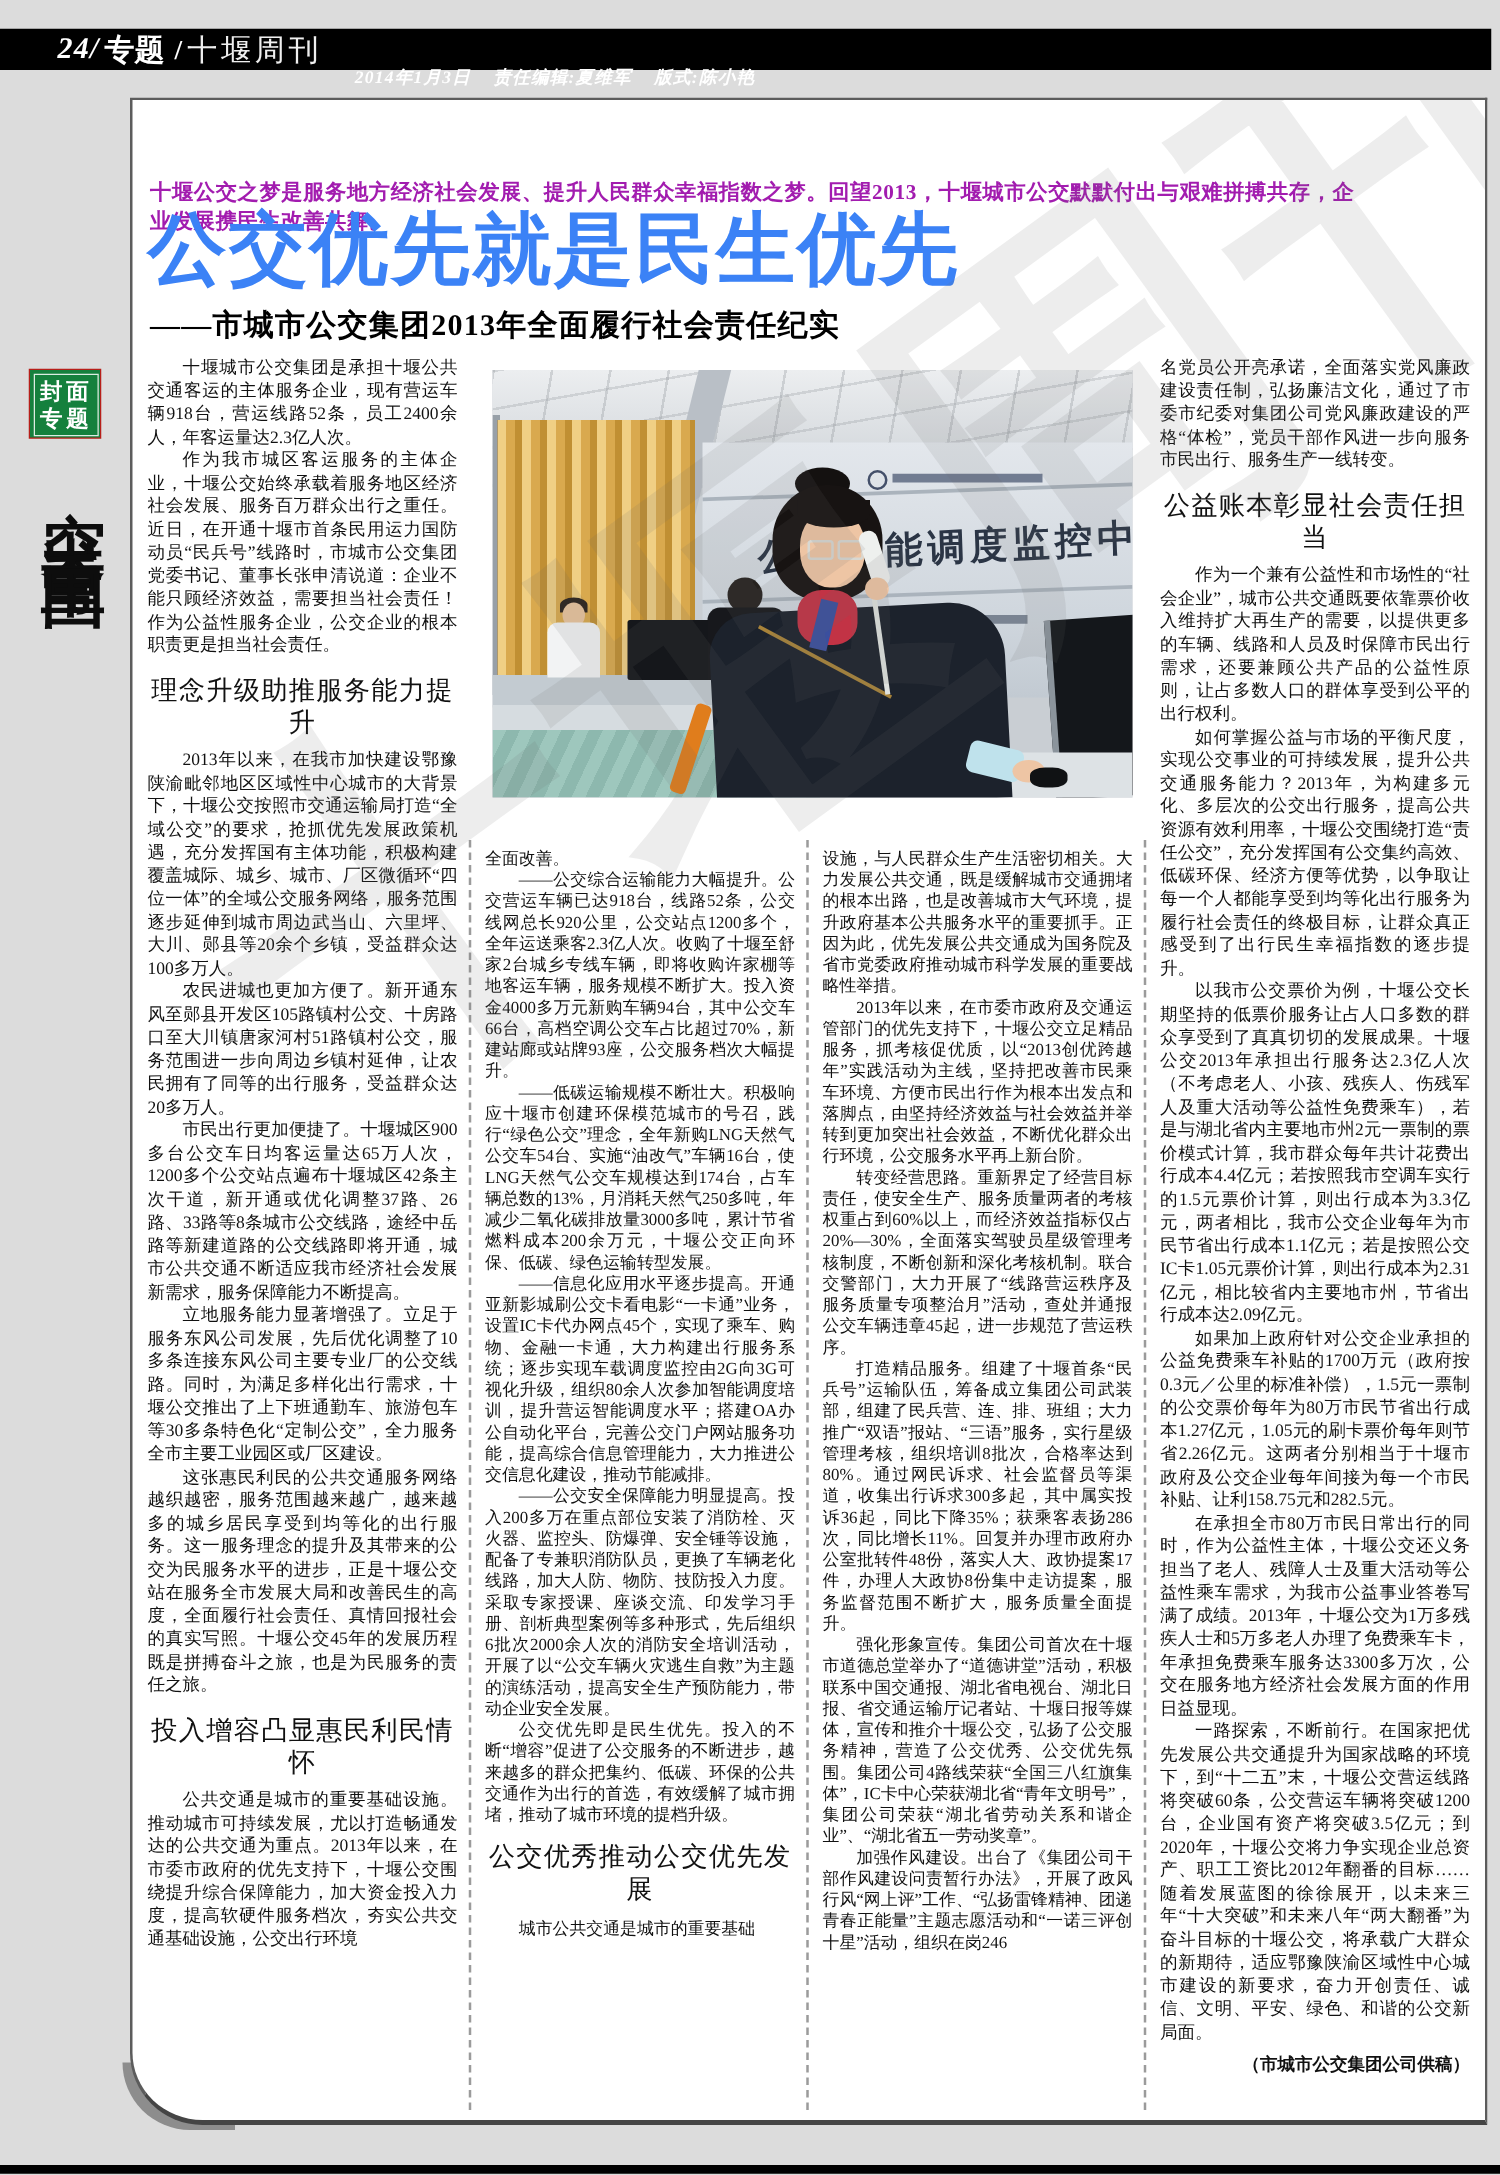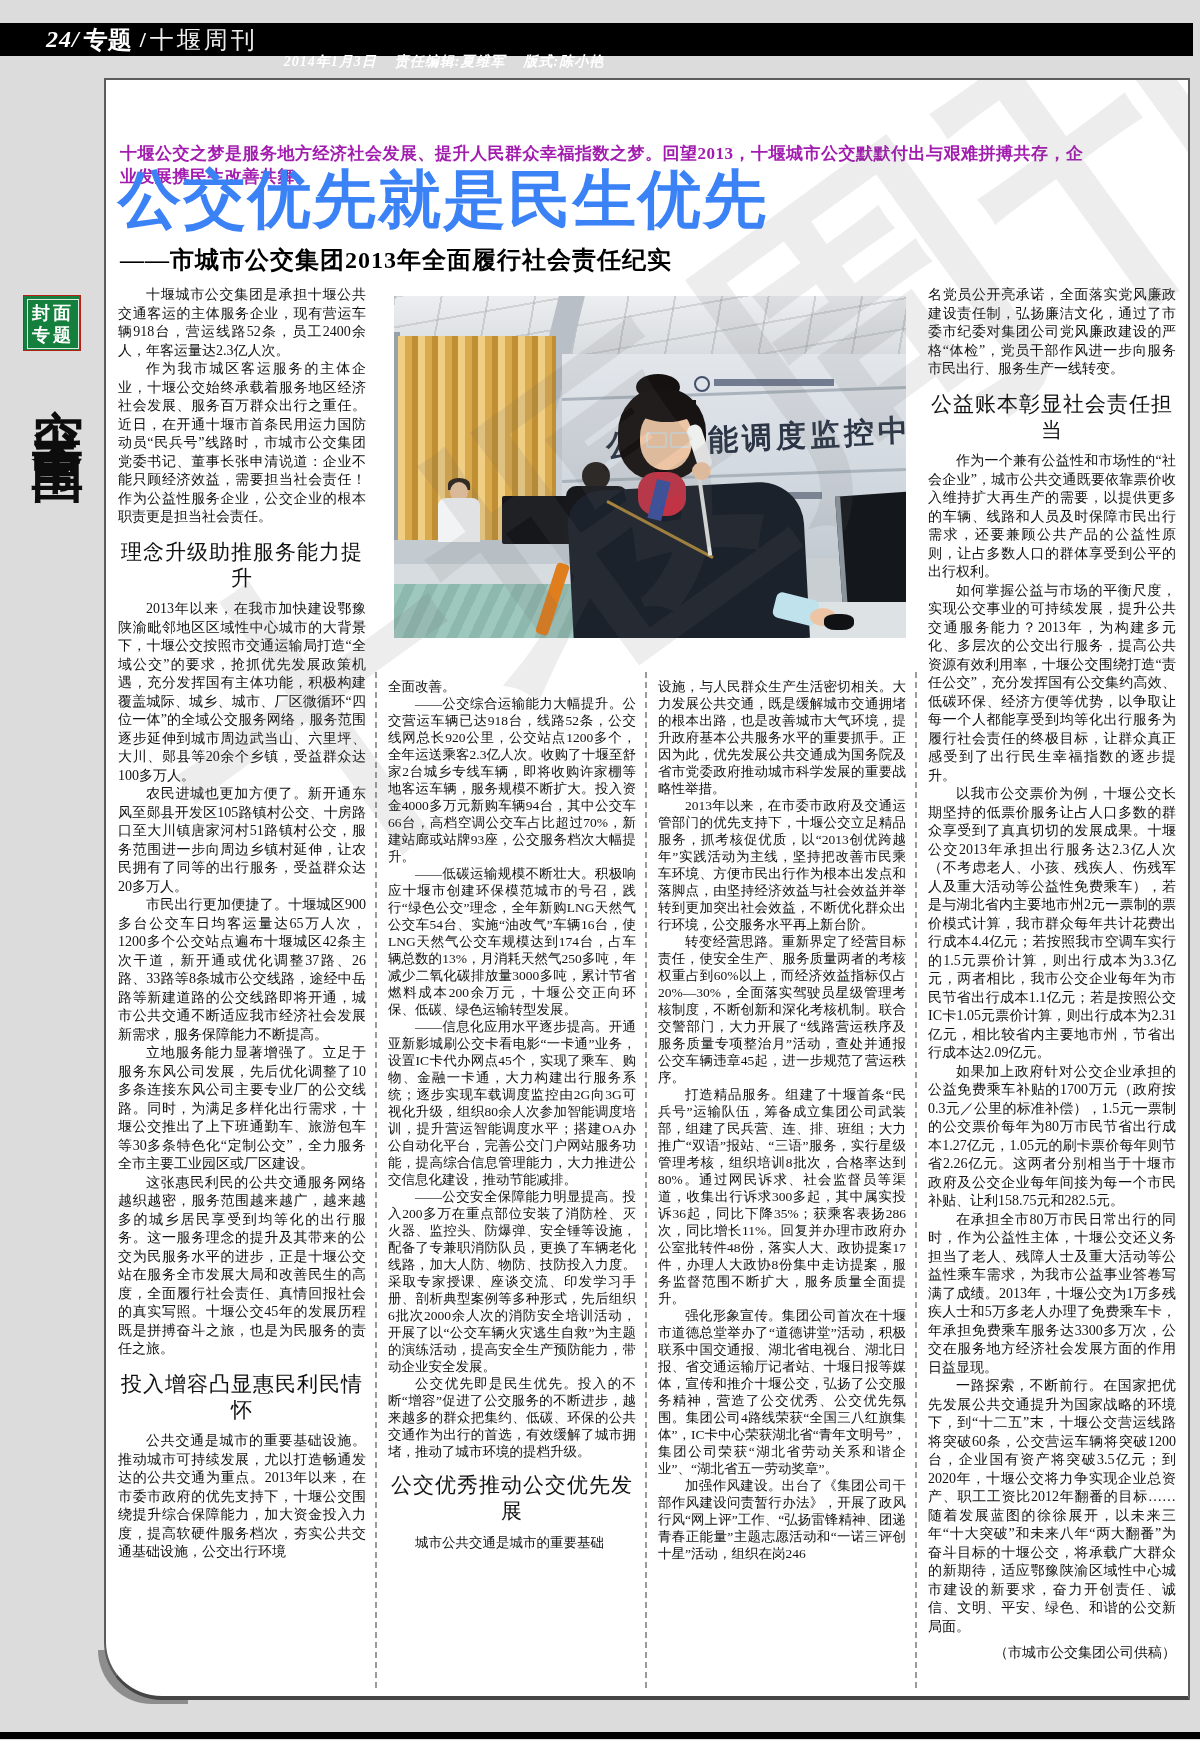--- a/index.html
+++ b/index.html
@@ -56,21 +56,21 @@
   .columns{position:absolute;left:12px;top:206px;width:1060px;height:1398px;
     display:flex;gap:22px;z-index:3;}
   .col{width:248px;flex:0 0 248px;text-align:justify;overflow:hidden;}
   .col.c1,.col.c4{font-size:14px;line-height:18.5px;}
   .col.c2,.col.c3{font-size:13.5px;line-height:17px;}
   .blk{margin:0;}
   .blk.p{text-indent:2em;}
   .blk.pc{text-indent:0;}
   .blk.h{font-size:21px;text-indent:0;text-align:center;margin:12px 0 9px;
     letter-spacing:1px;font-weight:500;line-height:1.25;}
-  .blk.byline{text-indent:0;text-align:right;margin-top:8px;}
+  .blk.byline{text-indent:0;text-align:right;margin-top:8px;font-weight:bold;}
   .photo-spacer{height:392px;}
   .divider{position:absolute;top:592px;height:1016px;width:0;
     border-left:2px dashed #9b9b9b;z-index:2;}
   .divider.d1{left:269px;} .divider.d2{left:539px;} .divider.d3{left:809px;}
   
   .watermark{position:absolute;left:-30px;top:560px;z-index:4;pointer-events:none;
     font-size:320px;font-weight:700;color:rgba(110,110,110,.12);
     transform:rotate(-36deg);transform-origin:left top;white-space:nowrap;letter-spacing:10px;}
   
   .photo{position:absolute;left:288px;top:216px;width:512px;height:342px;

